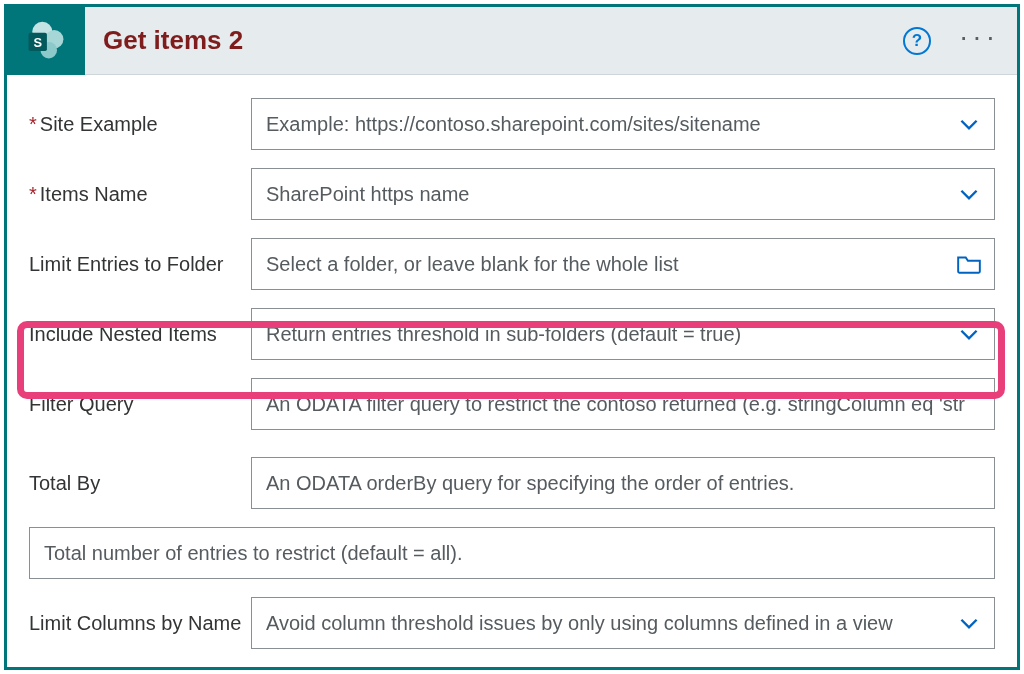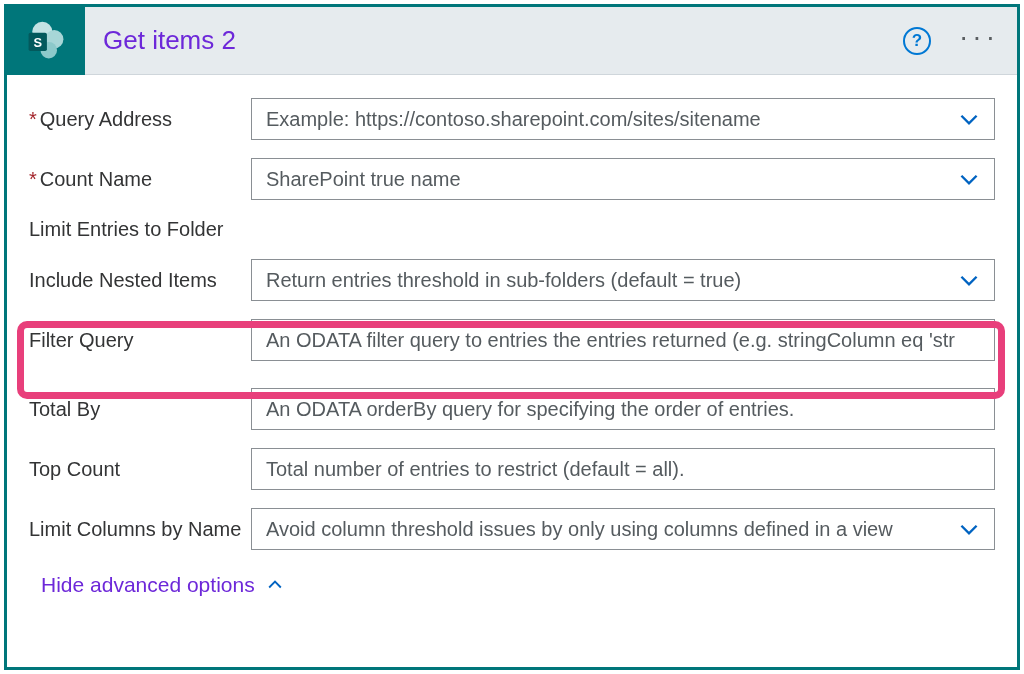--- a/index.html
+++ b/index.html
@@ -34,23 +34,23 @@
       justify-content: center;
       flex: 0 0 78px;
     }
     .sp-icon {
       width: 44px;
       height: 44px;
     }
     .header-title {
       margin-left: 18px;
       font-size: 26px;
-      color: #6d28d9;
+      color: #7f1d1d;
       flex: 1 1 auto;
-      font-weight: 400;
+      font-weight: 700;
     }
     .help-btn {
       width: 28px;
       height: 28px;
       border: 2px solid #0078d4;
       border-radius: 50%;
       color: #0078d4;
       display: flex;
       align-items: center;
       justify-content: center;
@@ -86,21 +86,21 @@
       color: #a4262c;
       margin-right: 3px;
       font-size: 20px;
       line-height: 1;
     }
     .field-cell {
       flex: 1 1 auto;
     }
     .input-box {
       border: 1px solid #8a8f94;
-      height: 42px;
+      height: 52px;
       display: flex;
       align-items: center;
       padding: 0 10px 0 14px;
       background: #fff;
     }
     .input-text {
       flex: 1 1 auto;
       font-size: 20px;
       color: #555b5f;
       white-space: nowrap;
@@ -153,53 +153,63 @@
     <div class="header-title">Get items 2</div>
     <div class="help-btn">?</div>
     <div class="menu-dots">···</div>
   </div>
 
   <div class="body rel">
 
     <div class="row">
       <div class="label-cell">
           <span class="req">*</span>
-          <span>Query Address</span>
+          <span>Site Example</span>
         </div>
       <div class="field-cell">
         <div class="input-box">
           <div class="input-text empty">Example: https://contoso.sharepoint.com/sites/sitename</div>
           <div class="chevron">
             <svg width="26" height="26" viewBox="0 0 24 24" fill="none" stroke="currentColor" stroke-width="2.2">
                 <polyline points="5 9 12 16 19 9"></polyline>
               </svg>
           </div>
         </div>
       </div>
     </div>
 
     <div class="row">
       <div class="label-cell">
           <span class="req">*</span>
-          <span>Count Name</span>
-        </div>
-      <div class="field-cell">
-        <div class="input-box">
-          <div class="input-text empty">SharePoint true name</div>
+          <span>Items Name</span>
+        </div>
+      <div class="field-cell">
+        <div class="input-box">
+          <div class="input-text empty">SharePoint https name</div>
           <div class="chevron">
             <svg width="26" height="26" viewBox="0 0 24 24" fill="none" stroke="currentColor" stroke-width="2.2">
                 <polyline points="5 9 12 16 19 9"></polyline>
               </svg>
           </div>
         </div>
       </div>
     </div>
 
     <div class="row">
       <div class="label-cell">Limit Entries to Folder</div>
+      <div class="field-cell">
+        <div class="input-box">
+          <div class="input-text empty">Select a folder, or leave blank for the whole list</div>
+          <div class="folder-icon">
+            <svg width="26" height="22" viewBox="0 0 24 20" fill="none" stroke="currentColor" stroke-width="1.8">
+                <path d="M2 4 h7 l2 3 h11 v10 a1 1 0 0 1 -1 1 H3 a1 1 0 0 1 -1 -1 Z"></path>
+              </svg>
+          </div>
+        </div>
+      </div>
     </div>
 
     <div class="row">
       <div class="label-cell">Include Nested Items</div>
       <div class="field-cell">
         <div class="input-box">
           <div class="input-text empty">Return entries threshold in sub-folders (default = true)</div>
           <div class="chevron">
             <svg width="26" height="26" viewBox="0 0 24 24" fill="none" stroke="currentColor" stroke-width="2.2">
                 <polyline points="5 9 12 16 19 9"></polyline>
@@ -208,36 +218,35 @@
         </div>
       </div>
     </div>
 
     <div class="highlight-box" style="top:246px; height:78px;"></div>
 
     <div class="row" style="padding-bottom:18px;">
       <div class="label-cell">Filter Query</div>
       <div class="field-cell">
         <div class="input-box">
-          <div class="input-text empty">An ODATA filter query to entries the entries returned (e.g. stringColumn eq 'str</div>
+          <div class="input-text empty">An ODATA filter query to restrict the contoso returned (e.g. stringColumn eq 'str</div>
         </div>
       </div>
     </div>
 
     <div class="row">
       <div class="label-cell">Total By</div>
       <div class="field-cell">
         <div class="input-box">
           <div class="input-text empty">An ODATA orderBy query for specifying the order of entries.</div>
         </div>
       </div>
     </div>
 
     <div class="row">
-      <div class="label-cell">Top Count</div>
       <div class="field-cell">
         <div class="input-box">
           <div class="input-text empty">Total number of entries to restrict (default = all).</div>
         </div>
       </div>
     </div>
 
     <div class="row">
       <div class="label-cell">Limit Columns by Name</div>
       <div class="field-cell">

